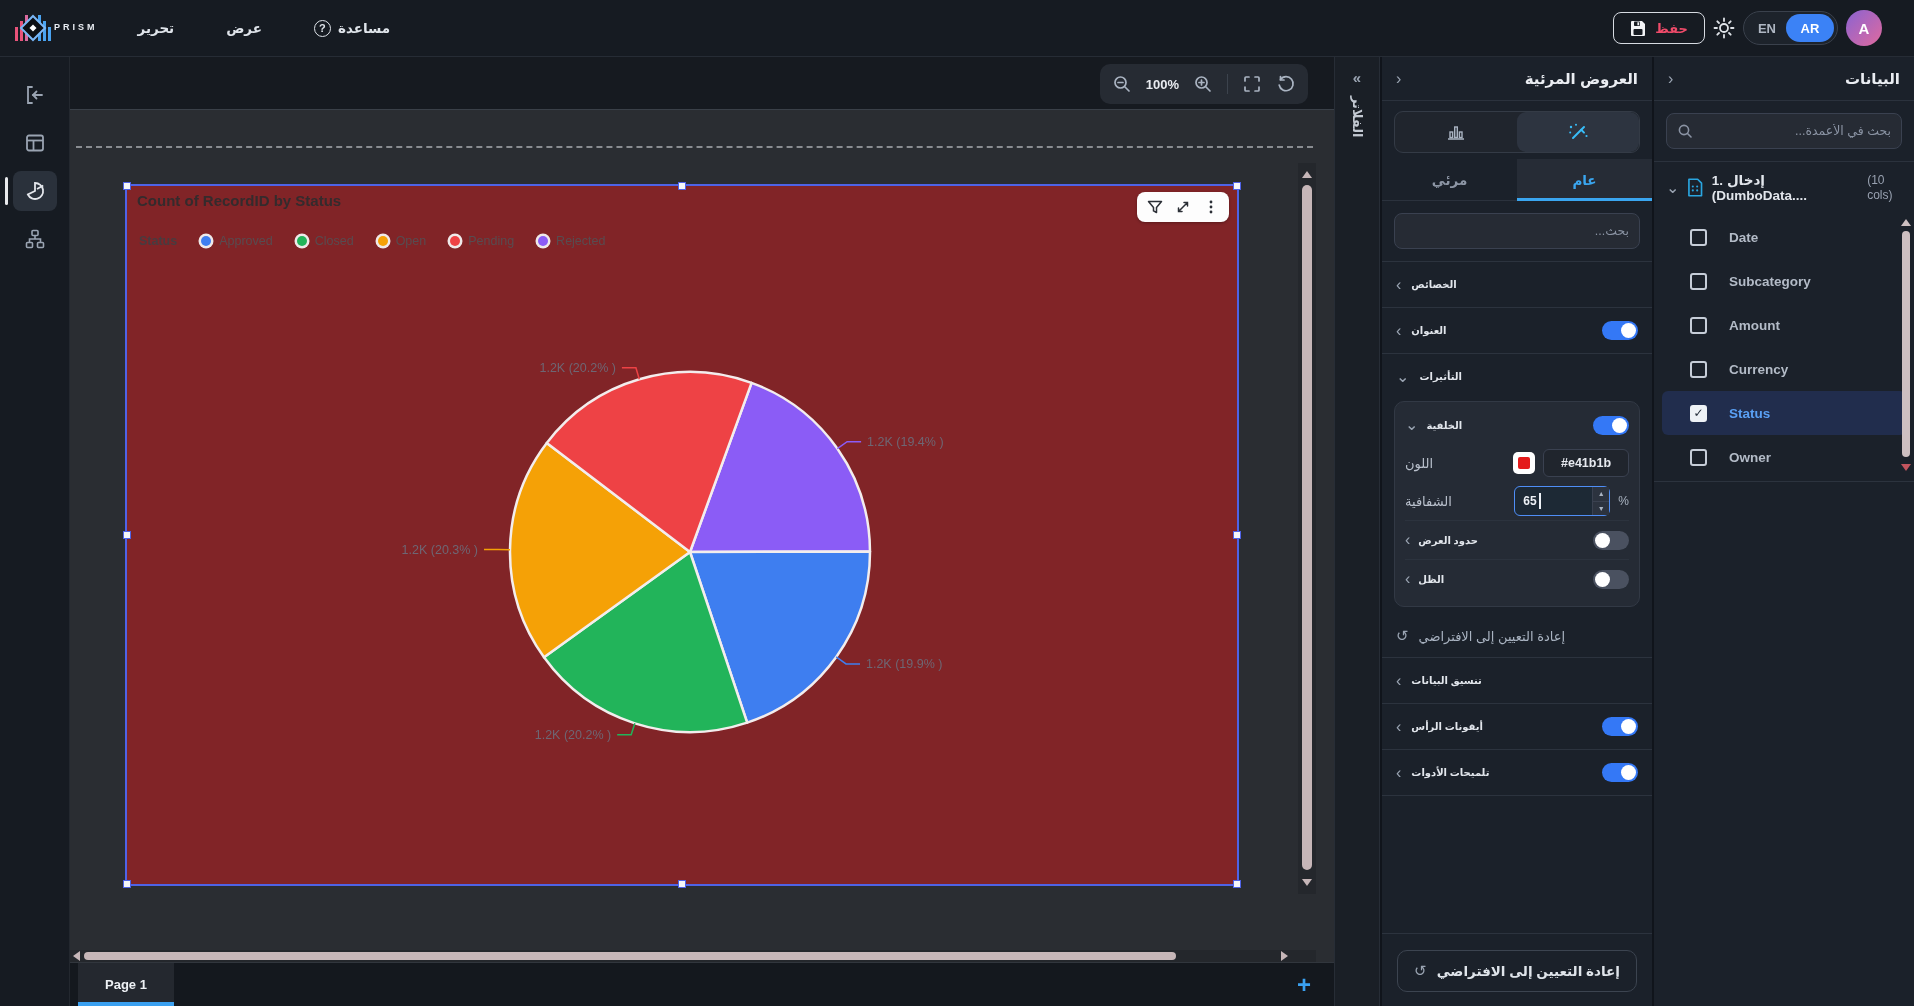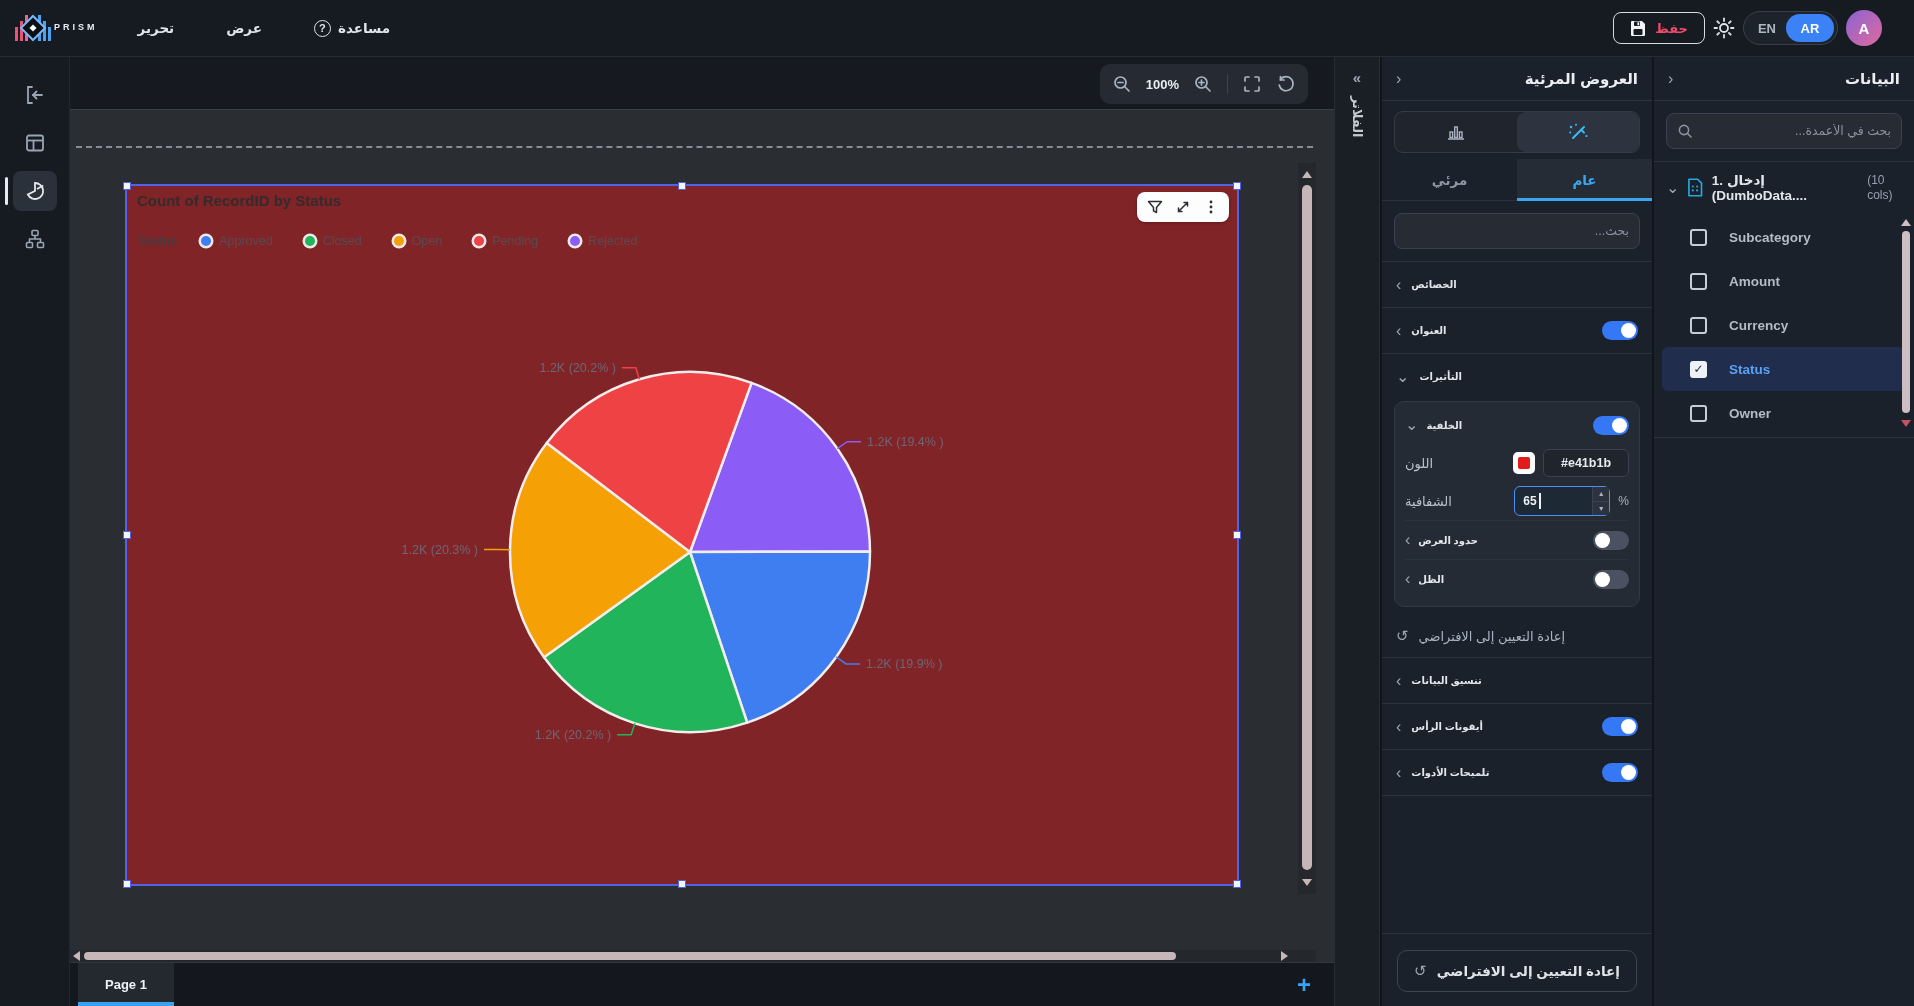--- a/index.html
+++ b/index.html
@@ -288,21 +288,21 @@
     </span>
   </div>
 
   <div id="viewport">
     <div class="guide-dashed"></div>
 
     <div id="widget">
       <div class="widget-title">Count of RecordID by Status</div>
       <div class="legend">
         <span class="legend-title">Status</span>
-        <span style="display:flex;gap:32px;">
+        <span style="display:flex;gap:24px;">
             <span class="legend-item">
               <span class="legend-dot" style="background: rgb(62, 126, 240);"></span>
               <span class="legend-label">Approved</span>
             </span>
             <span class="legend-item">
               <span class="legend-dot" style="background: rgb(34, 180, 90);"></span>
               <span class="legend-label">Closed</span>
             </span>
             <span class="legend-item">
               <span class="legend-dot" style="background: rgb(245, 161, 6);"></span>
@@ -554,20 +554,24 @@
           <circle cx="10.5" cy="12.5" r="1.1"></circle>
         </g>
     </svg>
     <span class="dataset-name">1. إدخال (DumboData....</span>
     <span class="dataset-meta">(10 cols)</span>
   </div>
 
   <div class="field-list">
       <div class="field-row">
         <span class="cb"></span>
+        <span class="field-label">Date</span>
+      </div>
+      <div class="field-row">
+        <span class="cb"></span>
         <span class="field-label">Subcategory</span>
       </div>
       <div class="field-row">
         <span class="cb"></span>
         <span class="field-label">Amount</span>
       </div>
       <div class="field-row">
         <span class="cb"></span>
         <span class="field-label">Currency</span>
       </div>

